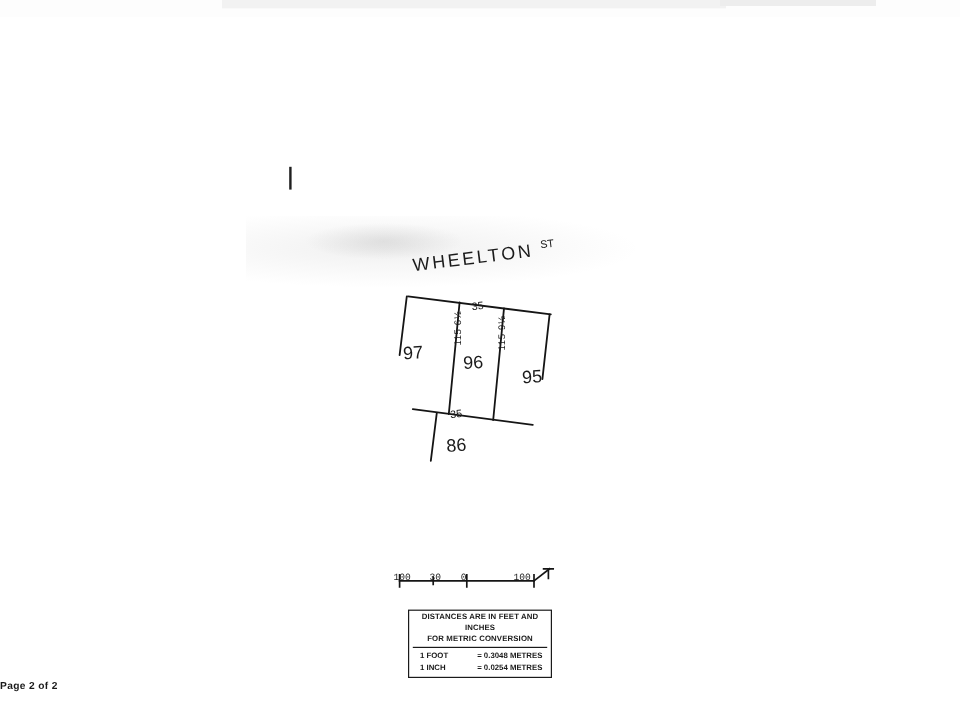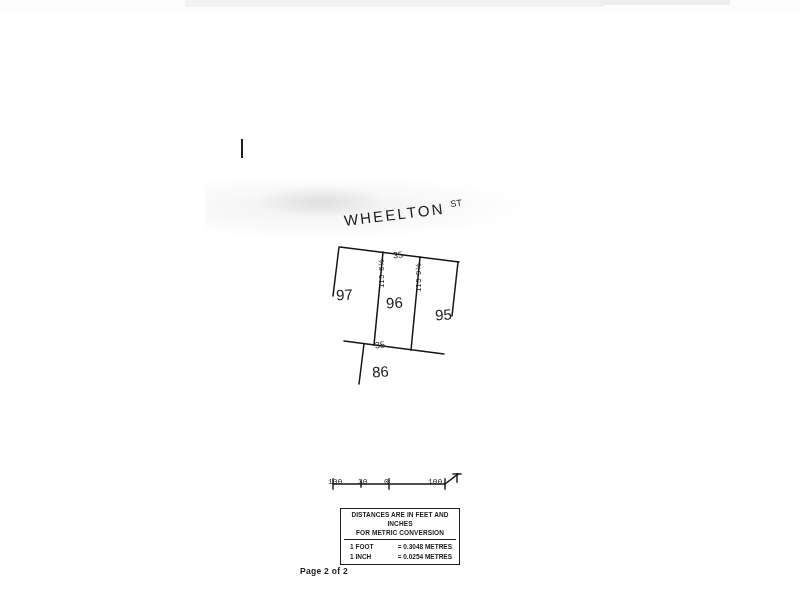--- a/index.html
+++ b/index.html
@@ -188,21 +188,20 @@
     padding: 0 4px 0 6px;
   }
   .conv-row .unit { width: 42px; text-align: left; }
   .conv-row .val  { text-align: left; }
 
   .page-footer {
     position: absolute;
     left: 0;
     top: 566px;
     width: 648px;
-    text-align: center;
     font-family: "Liberation Sans", sans-serif;
     font-size: 8.5px;
     font-weight: bold;
     letter-spacing: 0.3px;
   }
 </style>
 </head>
 <body>
 
 <div class="scan-edge-top"></div>

